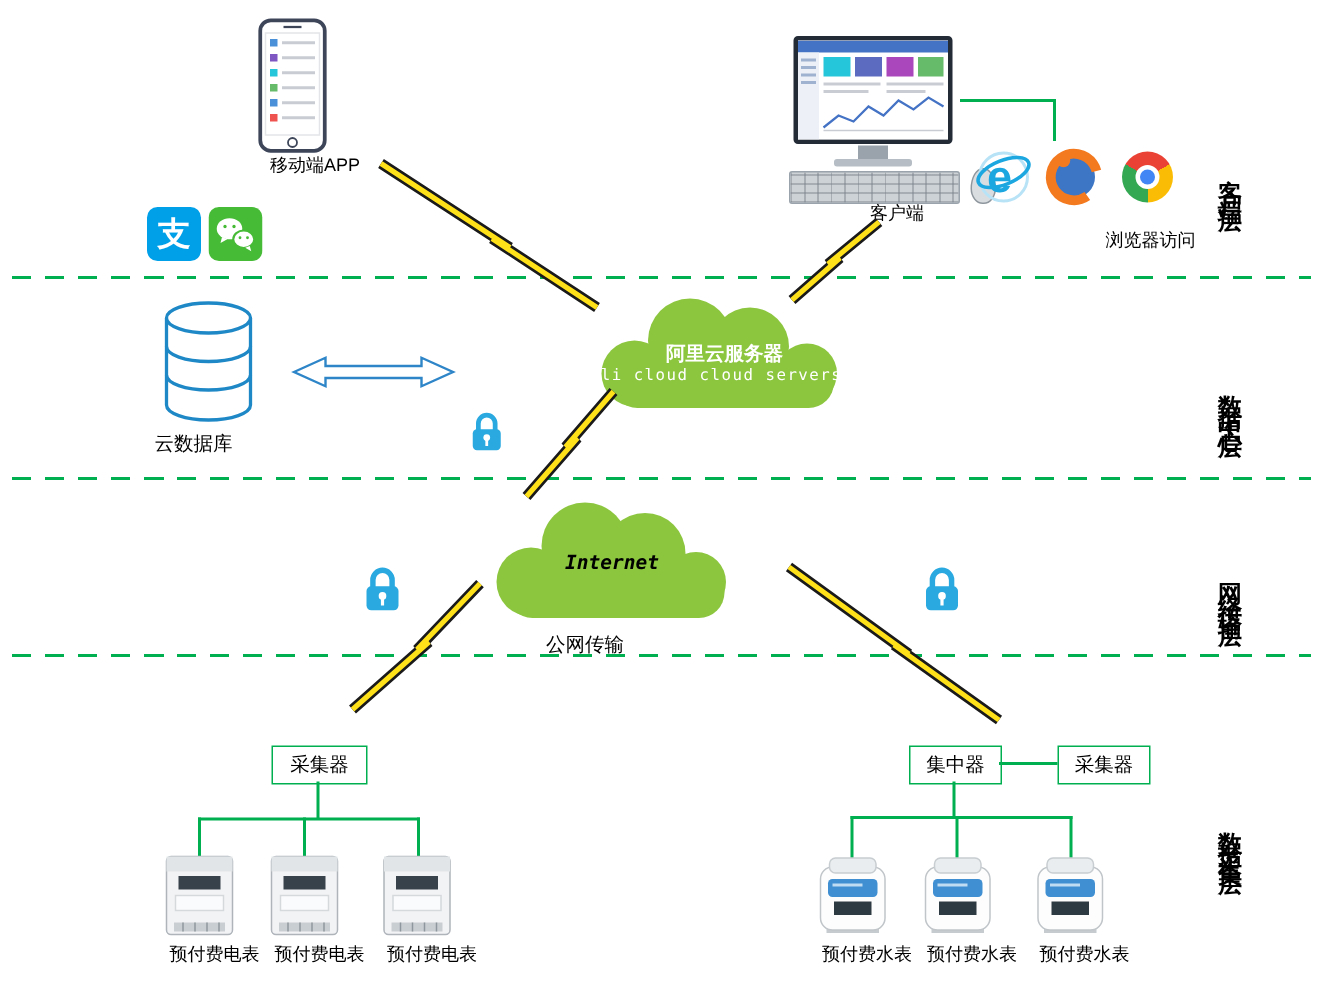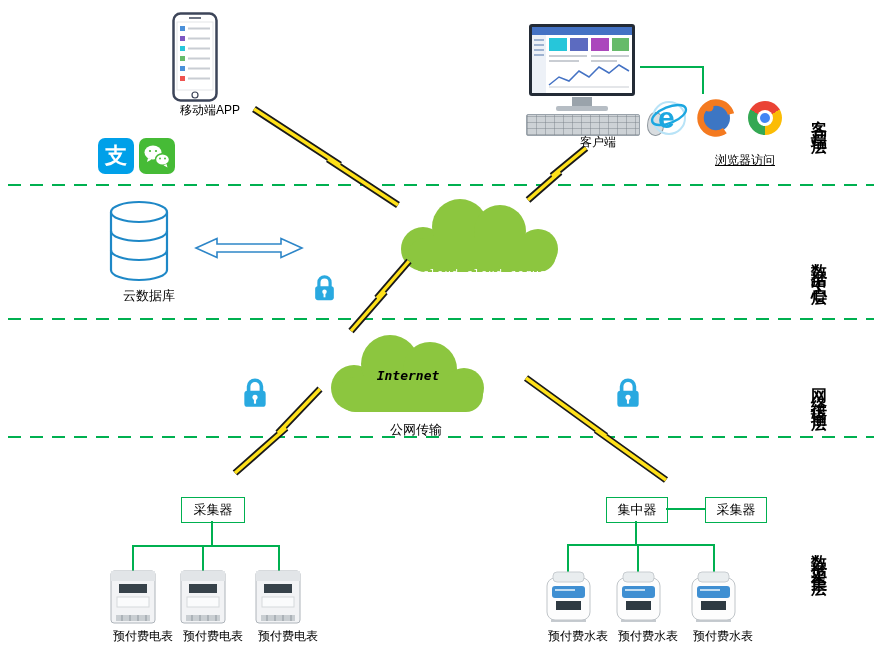--- a/index.html
+++ b/index.html
@@ -3,21 +3,21 @@
 <meta charset="utf-8">
 <style>
   html,body{margin:0;padding:0;background:#fff;}
   #canvas{position:relative;width:893px;height:658px;background:#fff;overflow:hidden;
           font-family:"Liberation Sans","DejaVu Sans",sans-serif;color:#000;}
   .abs{position:absolute;}
   .dash{height:2px;background:repeating-linear-gradient(90deg,#00B050 0 13px,transparent 13px 22px);}
   .vlabel{writing-mode:vertical-rl;text-orientation:upright;font-size:16px;font-weight:600;
           letter-spacing:7px;text-align:center;}
   .lbl{font-size:12px;text-align:right;white-space:nowrap;}
-  .lbl13{font-size:13px;text-align:right;white-space:nowrap;}
+  .lbl13{font-size:13px;text-align:left;white-space:nowrap;}
   .gline{background:#00B050;}
   .gbox{border:1px solid #00B050;background:#fff;display:flex;align-items:center;justify-content:center;
         font-size:13px;}
   .cloudtxt{color:#fff;text-align:center;white-space:nowrap;}
   .mono{font-family:"DejaVu Sans Mono","Liberation Mono",monospace;}
   .bolt polyline{fill:none;stroke-linejoin:miter;stroke-linecap:butt;}
   .bolt .bk{stroke:#1a1a1a;stroke-width:7;}
   .bolt .yl{stroke:#FFE11A;stroke-width:3.4;}
   .alipay{width:36px;height:36px;border-radius:7px;background:#00A0E9;color:#fff;display:flex;
           align-items:center;justify-content:center;font-size:22px;font-weight:bold;}
@@ -121,21 +121,21 @@
   <svg class="abs" style="left:696px;top:98px;" width="40" height="40" viewBox="0 0 40 40">
     <circle cx="20" cy="20" r="14" fill="#3C76C4"></circle>
     <circle cx="20" cy="20" r="15.5" fill="none" stroke="#F47A20" stroke-width="6.5" stroke-dasharray="78 20" transform="rotate(55 20 20)"></circle>
     <circle cx="13" cy="9" r="4.5" fill="#F47A20"></circle>
   </svg>
   <div class="abs chrome" style="left:748px;top:101px;">
     <span class="in">
         <span class="dot"></span>
       </span>
   </div>
-  <div class="abs lbl" style="left:655px;top:152px;width:120px;text-decoration:underline;">浏览器访问</div>
+  <div class="abs lbl" style="left:677px;top:152px;width:120px;">浏览器访问</div>
 
   <svg class="abs" style="left:107px;top:200px;" width="64" height="84" viewBox="0 0 64 84">
     <path d="M4 12 L4 70 A28 10 0 0 0 60 70 L60 12" fill="#fff" stroke="#1E88C7" stroke-width="2.2"></path>
     <ellipse cx="32" cy="12" rx="28" ry="10" fill="#fff" stroke="#1E88C7" stroke-width="2.2"></ellipse>
     <path d="M4 31 A28 10 0 0 0 60 31" fill="none" stroke="#1E88C7" stroke-width="2.2"></path>
     <path d="M4 50 A28 10 0 0 0 60 50" fill="none" stroke="#1E88C7" stroke-width="2.2"></path>
   </svg>
   <div class="abs lbl13" style="left:103px;top:287px;width:72px;">云数据库</div>
 
   <svg class="abs" style="left:193px;top:235px;" width="112" height="26" viewBox="0 0 112 26">
@@ -144,40 +144,41 @@
 
   <svg class="abs" style="left:388px;top:194px;" width="185" height="90" viewBox="0 0 185 90">
     <g fill="#8CC63F">
       <circle cx="35" cy="55" r="22"></circle>
         <circle cx="72" cy="33" r="28"></circle>
       <circle cx="112" cy="37" r="26"></circle>
         <circle cx="150" cy="55" r="20"></circle>
       <rect x="20" y="44" width="148" height="34" rx="17"></rect>
     </g>
   </svg>
-  <div class="abs cloudtxt mono" style="left:390px;top:244px;width:182px;font-size:10.5px;letter-spacing:1px;margin-top:23px;">li cloud  cloud servers</div>
+  <div class="abs cloudtxt" style="left:398px;top:227px;width:170px;font-size:13px;font-weight:bold;">阿里云服务器</div>
+  <div class="abs cloudtxt mono" style="left:390px;top:244px;width:182px;font-size:10.5px;letter-spacing:1px;">li cloud  cloud servers</div>
 
   <svg class="abs" style="left:313px;top:274px;" width="23" height="28" viewBox="0 0 24 30">
     <path d="M6 14 V9 a6 6 0 0 1 12 0 V14" fill="none" stroke="#29A9E0" stroke-width="3.4"></path>
     <rect x="2" y="13" width="20" height="15" rx="3" fill="#29A9E0"></rect>
     <circle cx="12" cy="19" r="2.4" fill="#fff"></circle>
       <rect x="11" y="20" width="2" height="5" fill="#fff"></rect>
   </svg>
 
   <svg class="abs" style="left:316px;top:330px;" width="180" height="94" viewBox="0 0 180 94">
     <g fill="#8CC63F">
       <circle cx="38" cy="58" r="23"></circle>
         <circle cx="74" cy="34" r="29"></circle>
       <circle cx="114" cy="39" r="27"></circle>
         <circle cx="148" cy="58" r="20"></circle>
       <rect x="22" y="47" width="145" height="35" rx="17"></rect>
     </g>
   </svg>
   <div class="abs mono" style="left:348px;top:368px;width:120px;text-align:center;font-size:13px;font-weight:bold;font-style:italic;">Internet</div>
-  <div class="abs lbl13" style="left:352px;top:421px;width:90px;">公网传输</div>
+  <div class="abs lbl13" style="left:364px;top:421px;width:90px;">公网传输</div>
 
   <svg class="abs" style="left:242px;top:377px;" width="26" height="32" viewBox="0 0 24 30">
     <path d="M6 14 V9 a6 6 0 0 1 12 0 V14" fill="none" stroke="#29A9E0" stroke-width="3.4"></path>
     <rect x="2" y="13" width="20" height="15" rx="3" fill="#29A9E0"></rect>
     <circle cx="12" cy="19" r="2.4" fill="#fff"></circle>
       <rect x="11" y="20" width="2" height="5" fill="#fff"></rect>
   </svg>
   <svg class="abs" style="left:615px;top:377px;" width="26" height="32" viewBox="0 0 24 30">
     <path d="M6 14 V9 a6 6 0 0 1 12 0 V14" fill="none" stroke="#29A9E0" stroke-width="3.4"></path>
     <rect x="2" y="13" width="20" height="15" rx="3" fill="#29A9E0"></rect>

